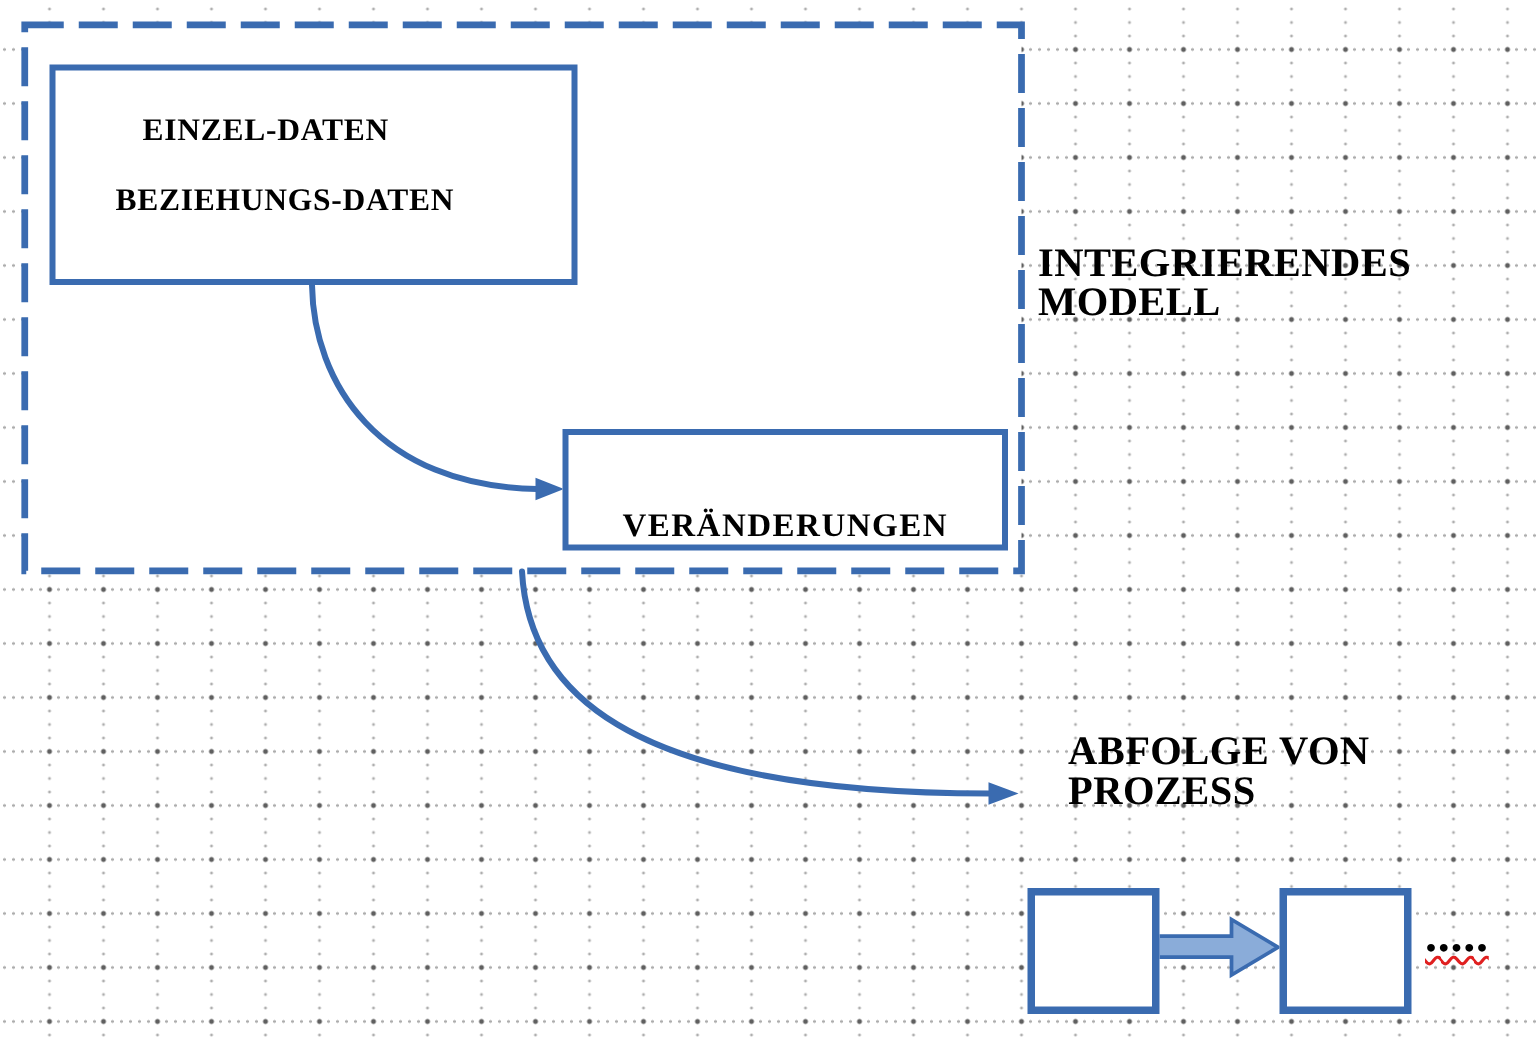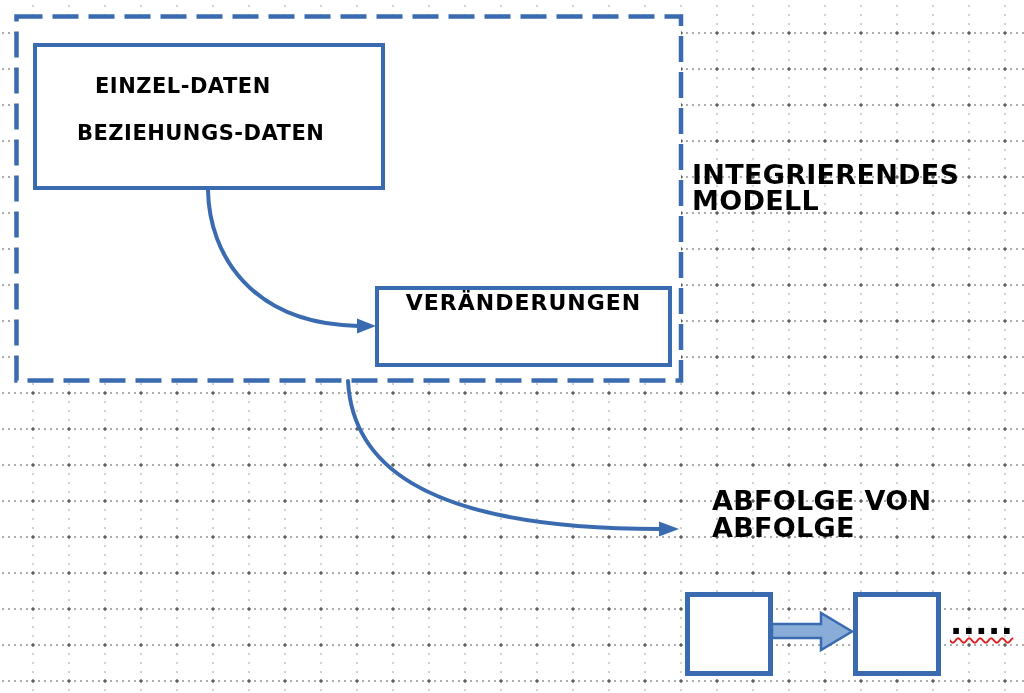--- a/index.html
+++ b/index.html
@@ -14,20 +14,21 @@
     height: 693px;
     overflow: hidden;
     background-color: #ffffff;
     
     background-image:
       radial-gradient(circle, #5f5f5f 1.4px, rgba(0,0,0,0) 1.9px),
       radial-gradient(circle, #adadad 0.8px, rgba(0,0,0,0) 1.15px),
       radial-gradient(circle, #adadad 0.8px, rgba(0,0,0,0) 1.15px);
     background-size: 36px 36px, 6px 36px, 36px 9px;
     background-position: 15px 15px, 0px 15px, 15px 1.5px;
+    font-family: Liberation Serif, serif;
   }
   svg.overlay {
     position: absolute;
     left: 0; top: 0;
     width: 1024px;
     height: 693px;
   }
   .box {
     position: absolute;
     background: #ffffff;
@@ -45,21 +46,21 @@
     font-size: 21px;
     letter-spacing: 0.5px;
     white-space: nowrap;
   }
   .data-box .l1 { left: 58px; top: 27px; }
   .data-box .l2 { left: 40px; top: 74px; }
   .changes-box {
     left: 375px; top: 286px;
     width: 297px; height: 81px;
     display: flex;
-    align-items: flex-start;
+    align-items: flex-end;
     justify-content: center;
     font-size: 22px;
     letter-spacing: 1px;
     white-space: nowrap;
   }
   .seq-box {
     position: absolute;
     background: #ffffff;
     border: 5px solid #3a6bb0;
     box-sizing: border-box;
@@ -118,21 +119,21 @@
     <span>VERÄNDERUNGEN</span>
   </div>
 
   <div class="label model-label">
     <div>INTEGRIERENDES</div>
     <div>MODELL</div>
   </div>
 
   <div class="label process-label">
     <div>ABFOLGE VON</div>
-    <div>ABFOLGE</div>
+    <div>PROZESS</div>
   </div>
 
   <div class="seq-box s1"></div>
   <div class="seq-box s2"></div>
 
   <div class="ellipsis-obj">
     <span class="dots">.....</span>
   </div>
 
 </div>

